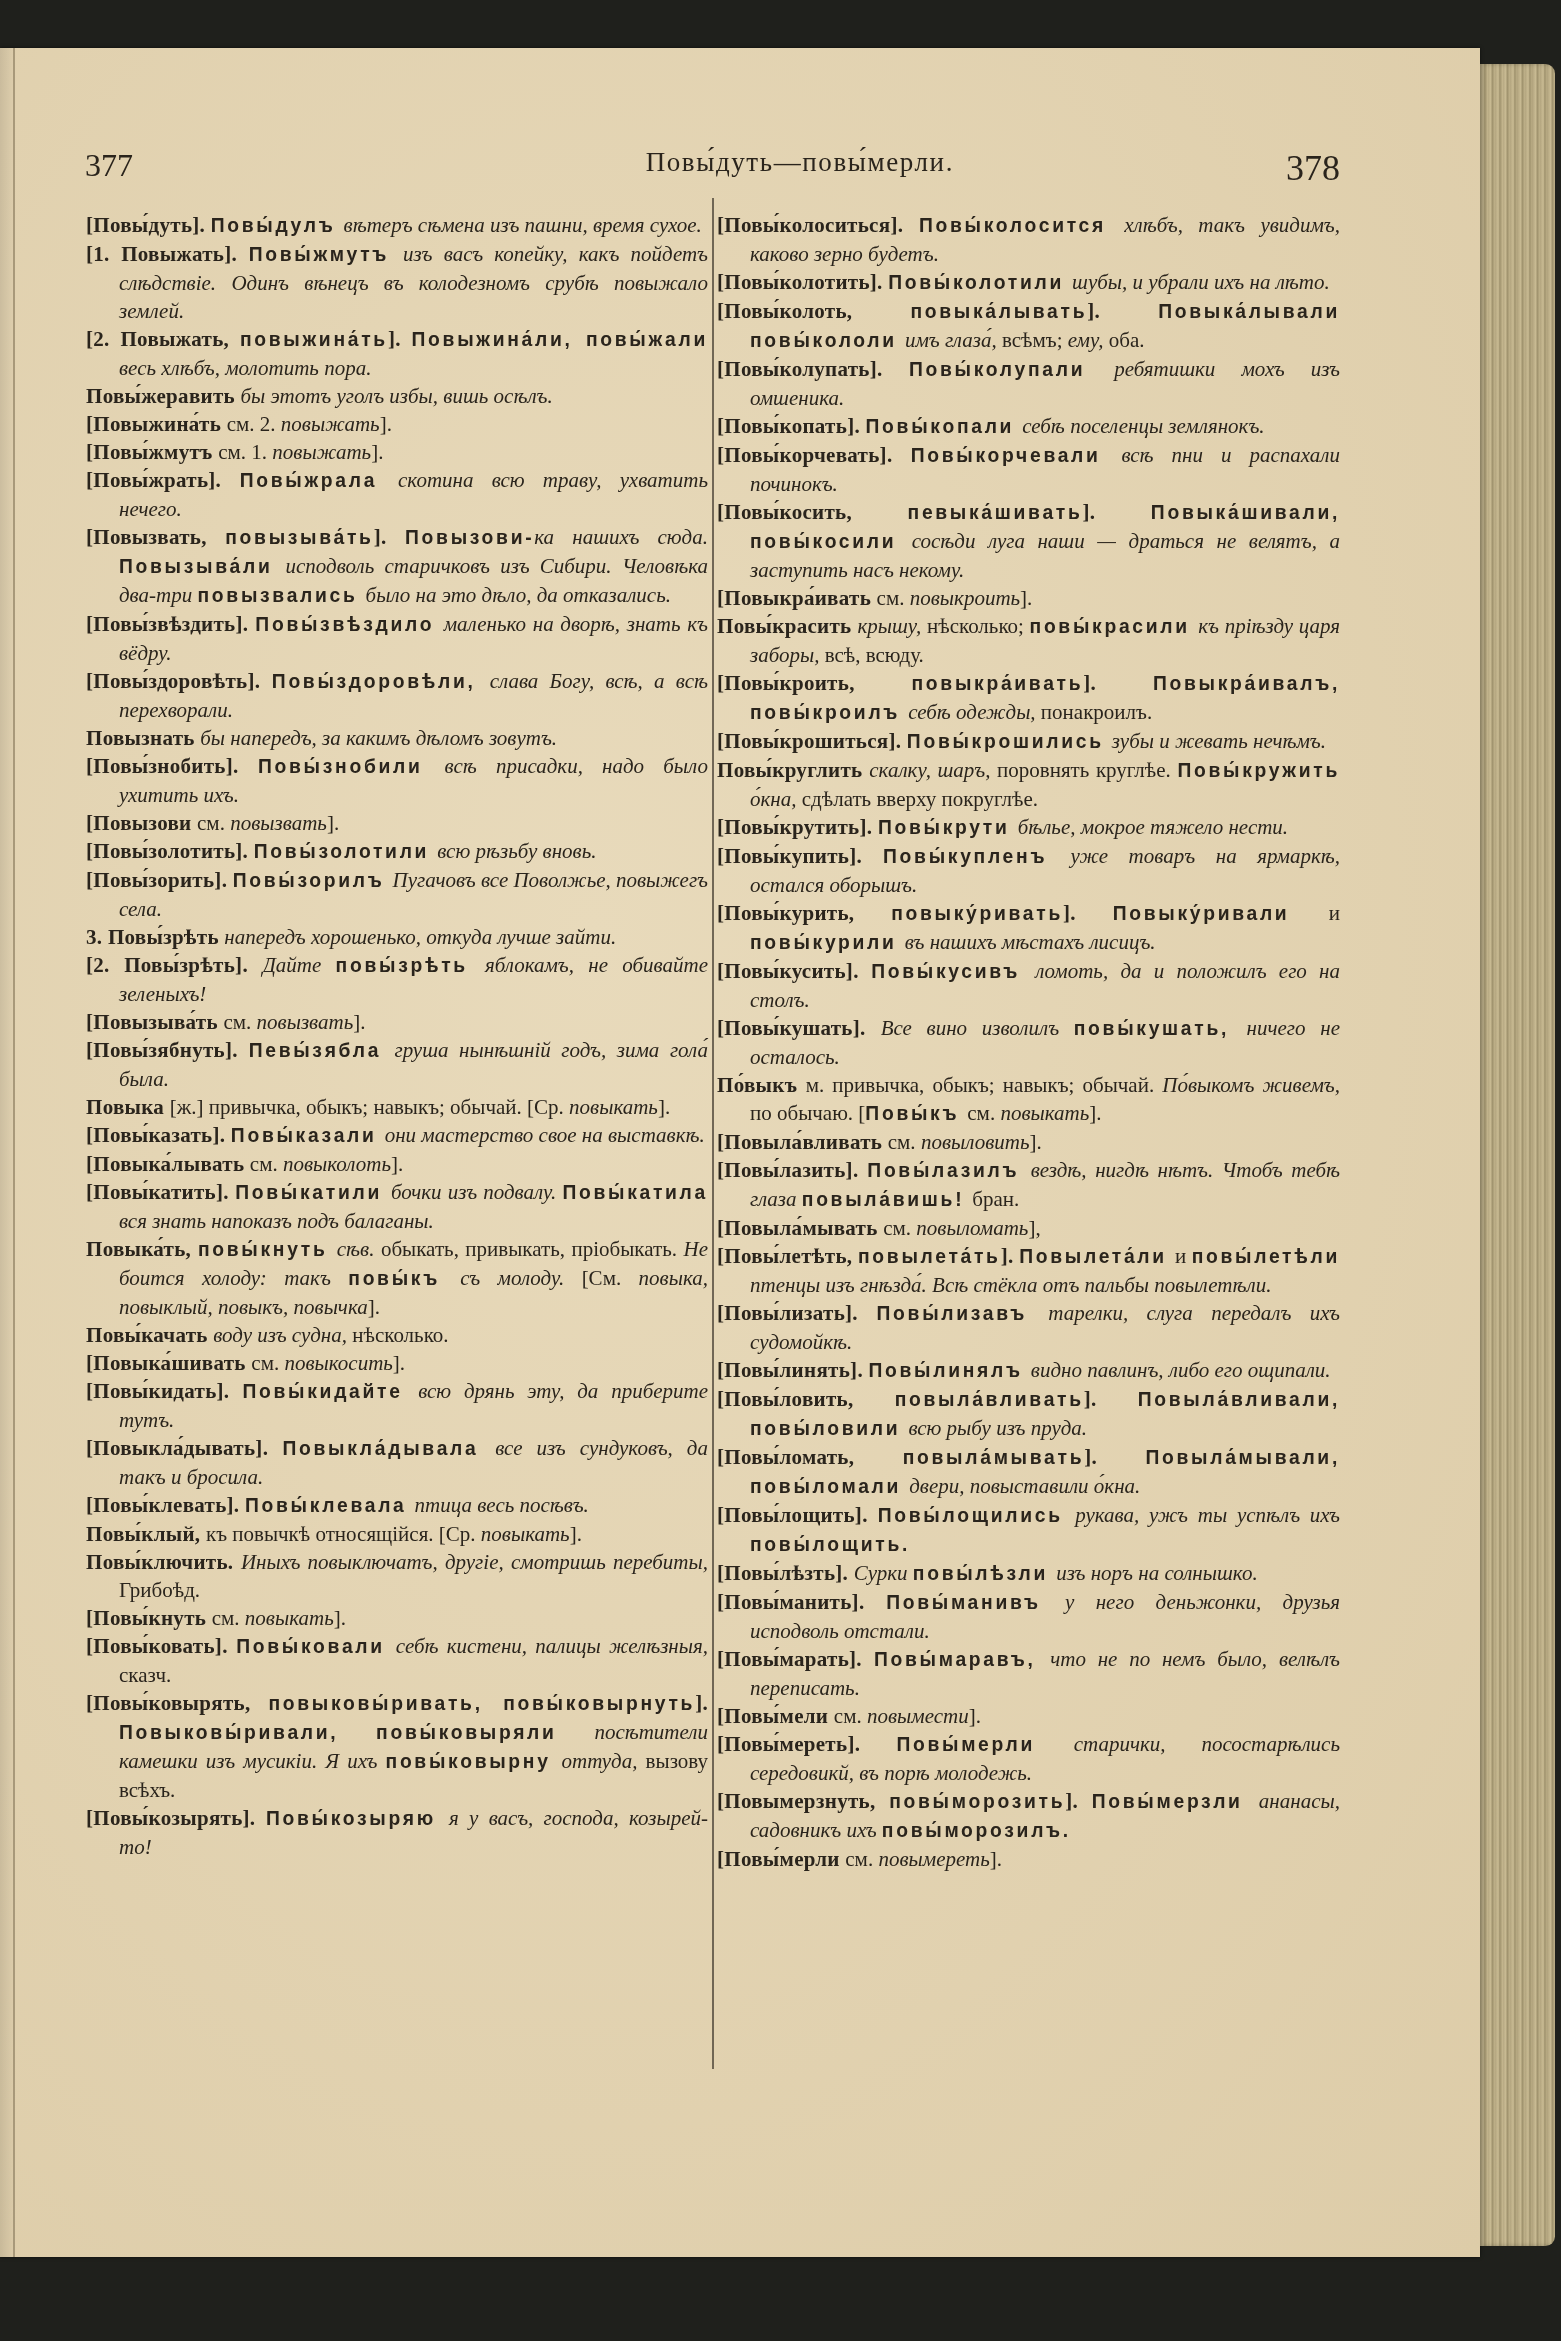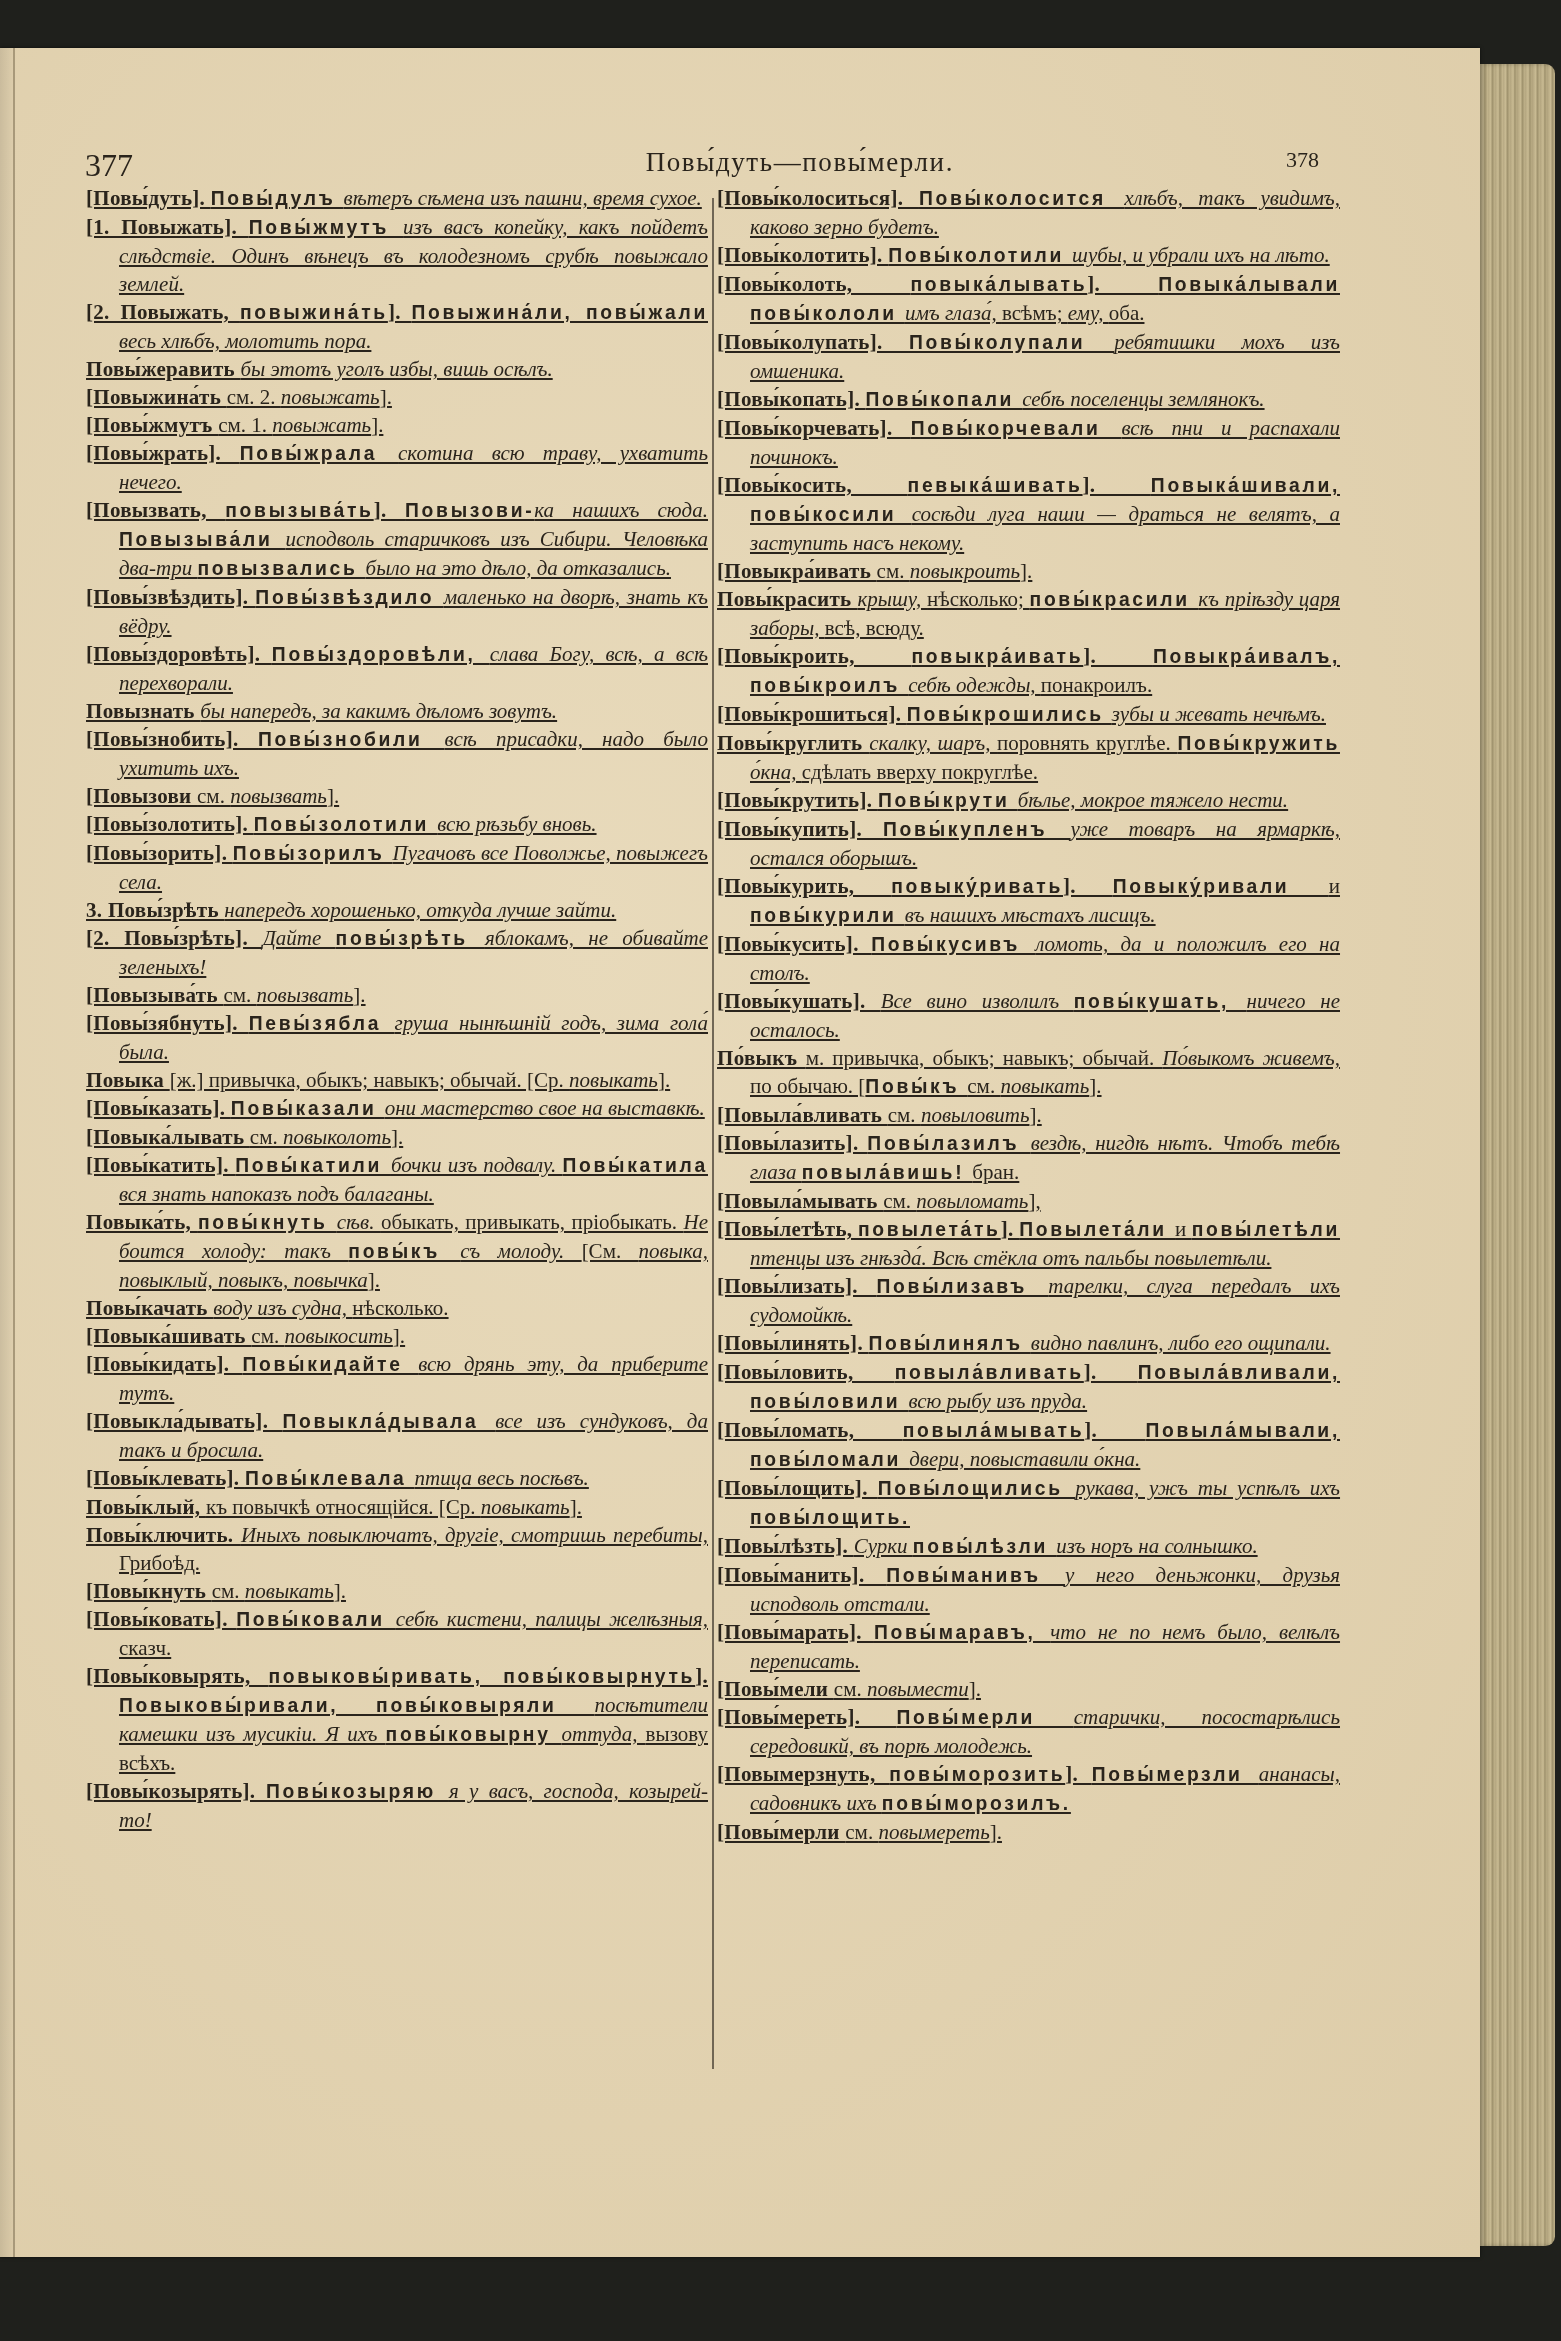--- a/index.html
+++ b/index.html
@@ -21,23 +21,23 @@
   }
   .page-edges {
     position:absolute; left:1480px; top:64px; width:75px; height:2182px;
     background: repeating-linear-gradient(90deg,#b3a57f 0,#c9bb93 3.2px,#9f926d 4.8px,#c2b48c 7.5px);
     border-radius:0 9.7px 9.7px 0;
     box-shadow: inset 3.2px 0 4.3px rgba(0,0,0,0.25);
   }
   .gutter-line { position:absolute; left:13px; top:48px; width:1.6px; height:2209px; background:#a8997a; }
   .header { position:absolute; top:147px; left:0; width:1480px; height:38px; color:#2a241c; }
   .page-num-left { position:absolute; left:85px; top:0; font-size:32px; }
-  .page-num-right { position:absolute; left:1286px; top:0; font-size:22px; }
+  .page-num-right { position:absolute; left:1286px; top:0; font-size:36px; }
   .running-title { position:absolute; left:525px; width:429px; text-align:right; top:0; font-size:27px; letter-spacing:1.6px; }
-  .col { position:absolute; top:184px; width:622px; color:#2a241c; font-size:21px; line-height:28px;text-decoration:underline; }
+  .col { position:absolute; top:211px; width:622px; color:#2a241c; font-size:21px; line-height:28px; }
   .col-left { left:86px; }
   .col-right { left:717px; width:623px; }
   .col-divider { position:absolute; left:712px; top:198px; width:1.6px; height:1871px; background:#4a4236; opacity:0.75; }
   .entry { margin:0; padding-left:33px; text-indent:-33px; text-align:justify; }
   .hw { font-family:"Liberation Serif",serif; font-weight:bold; letter-spacing:0.3px; }
   .sb { font-family:"Liberation Sans","DejaVu Sans",sans-serif; font-weight:bold; letter-spacing:2.7px; font-size:19.3px; }
   .it { font-style:italic; }
   .rg { }
 </style>
 </head>

